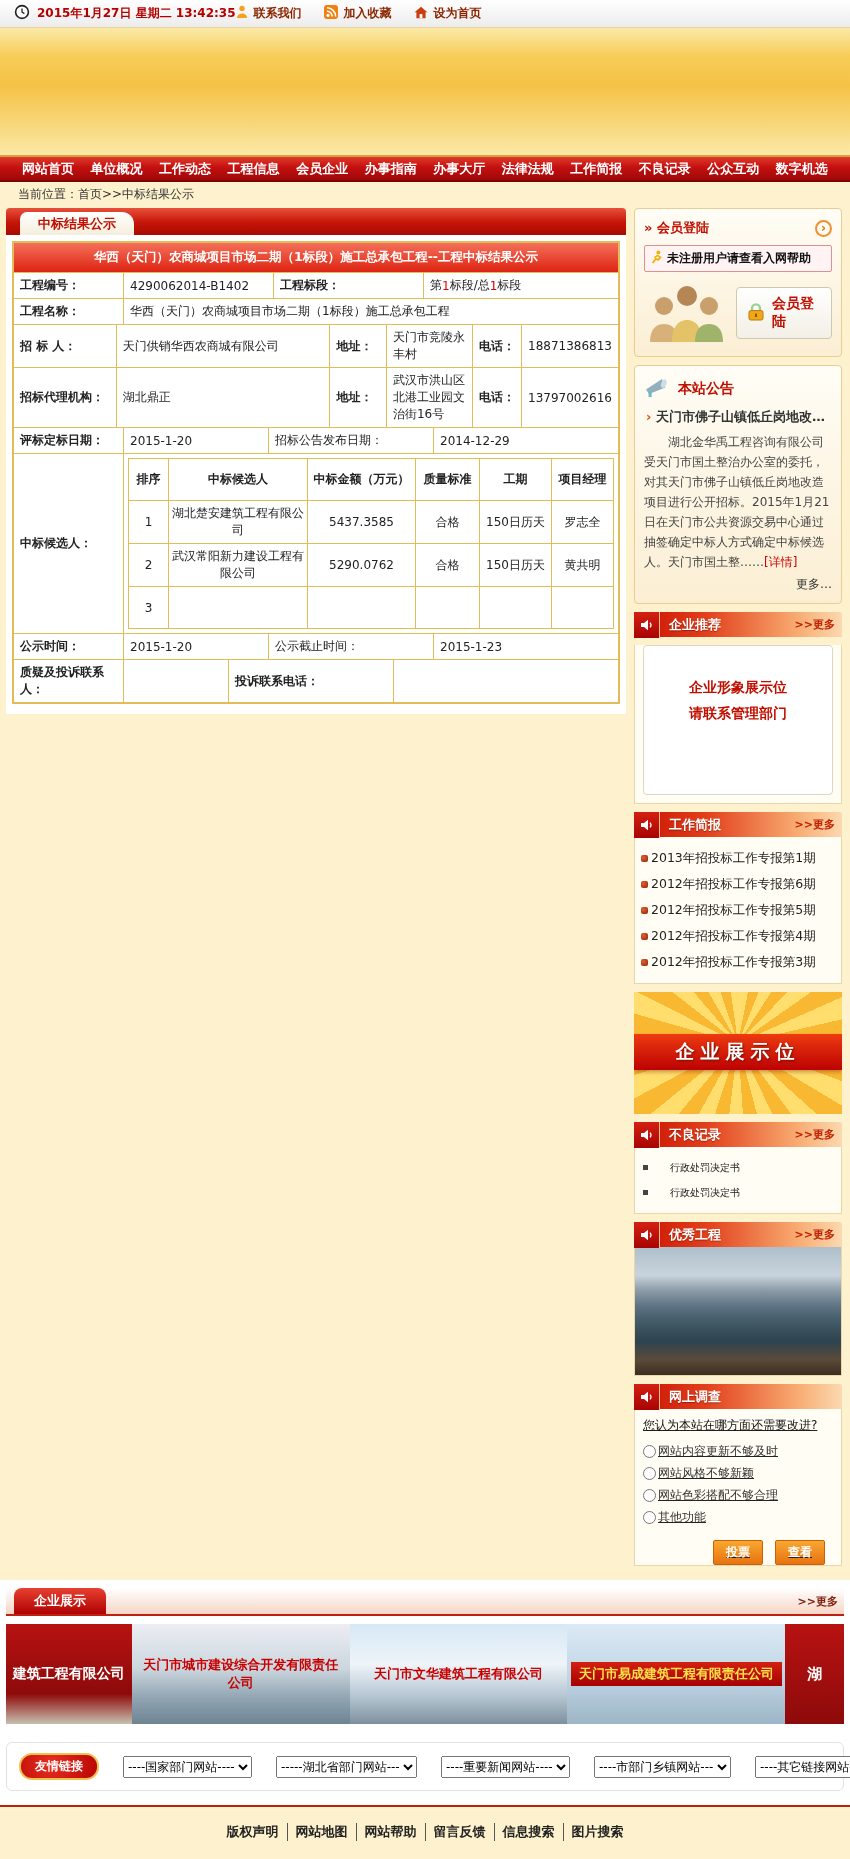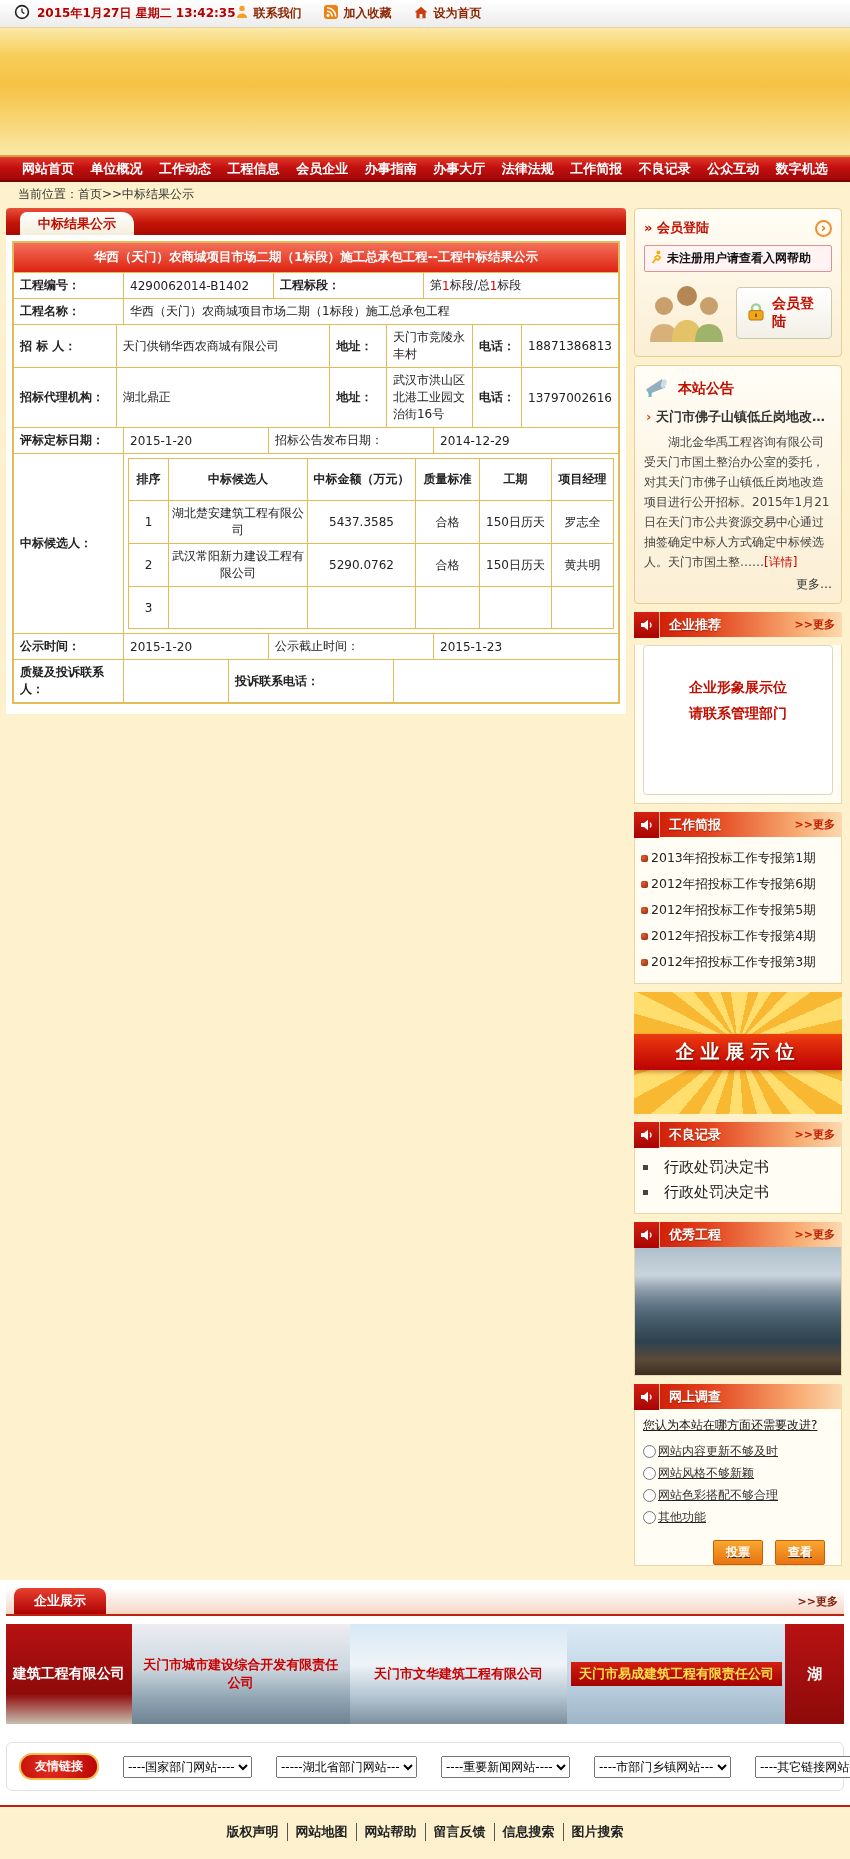--- a/index.html
+++ b/index.html
@@ -84,21 +84,21 @@
 
   .brief-list { padding:8px 6px; }
   .brief-item { display:flex; align-items:center; gap:3px; font-size:12.5px; color:#222; line-height:26px; cursor:pointer; }
   .sq-bullet { width:7px; height:7px; border-radius:2px; background:radial-gradient(circle at 35% 35%,#E06030,#90240A); flex:none; }
 
   .ad-banner { height:122px; margin-bottom:8px; position:relative; background:repeating-conic-gradient(from 0deg at 50% 42%,#FFDE6E 0deg 11deg,#F9B832 11deg 22deg); overflow:hidden; cursor:pointer; }
   .ad-band { position:absolute; left:0; right:0; top:42px; height:36px; background:linear-gradient(180deg,#EE3A10,#BC0202); display:flex; align-items:center; justify-content:center; box-shadow:0 2px 4px rgba(120,30,0,.4); }
   .ad-band span { color:#fff; font-weight:bold; font-size:19px; letter-spacing:6px; text-shadow:1px 1px 2px #701000; }
 
   .bad-list { padding:8px 8px; }
-  .bad-item { font-size:15px; color:#222; line-height:25px; cursor:pointer; display:flex; align-items:center; gap:16px; }
+  .bad-item { font-size:10px; color:#222; line-height:25px; cursor:pointer; display:flex; align-items:center; gap:22px; }
   .dot-bullet { width:5px; height:5px; background:#444; flex:none; }
 
   .photo { height:128px; margin:0; background:
       linear-gradient(180deg,#AEBFCB 0%,#C9D4DD 22%,#8C9BA8 34%,#5E7485 46%,#49606E 55%,#3E5461 62%,#2E4350 74%,#5A4A38 88%,#3A2E22 100%); cursor:pointer; }
 
   .survey-body { padding:8px 8px 0 8px;text-decoration:underline; }
   .survey-q { font-size:12px; color:#111; margin-bottom:6px; }
   .survey-opt { display:flex; align-items:center; gap:2px; font-size:12px; color:#333; line-height:22px; cursor:pointer; }
   .survey-btns { display:flex; justify-content:flex-end; gap:12px; margin-top:12px; padding-right:8px; }
   .obtn { background:linear-gradient(180deg,#F8A830,#E87210); border:1px solid #C86008; color:#fff; font-weight:bold; font-size:12px; padding:3px 12px; border-radius:2px; cursor:pointer; }

